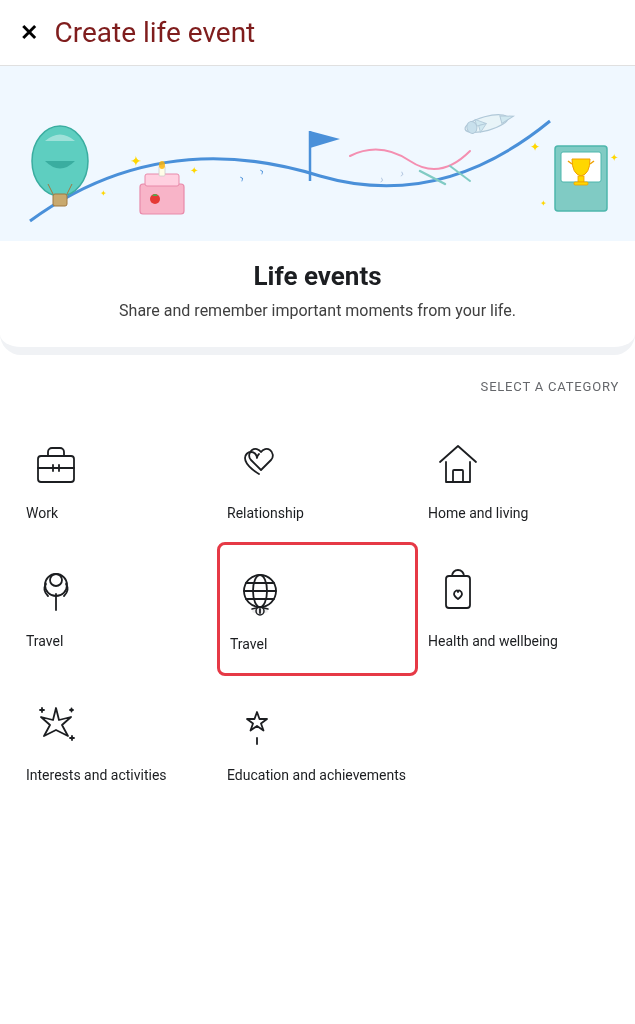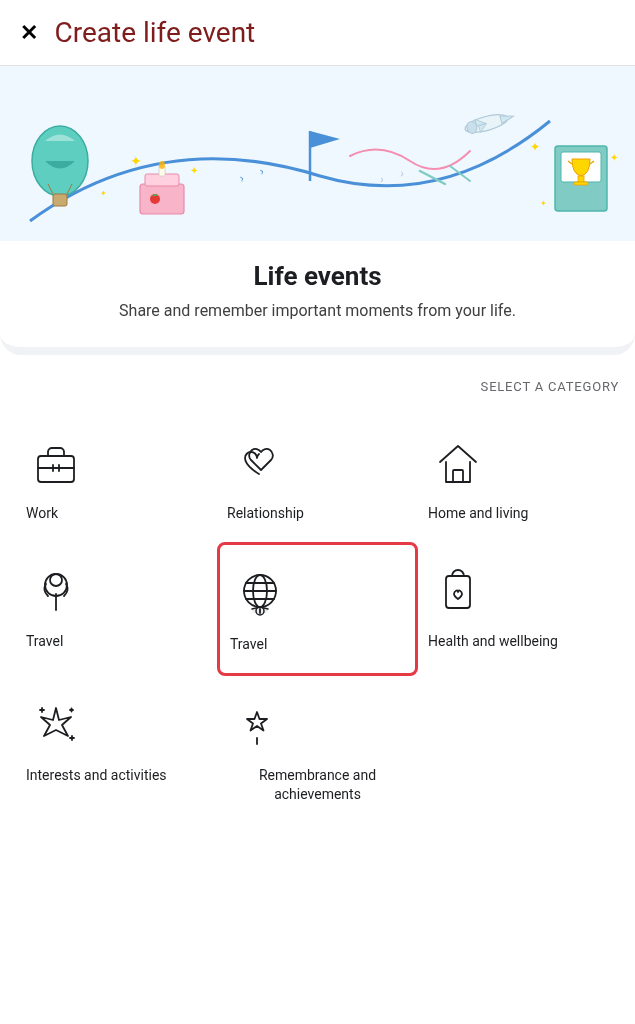--- a/index.html
+++ b/index.html
@@ -296,16 +296,16 @@
         </div>
         <div class="item-label">Interests and activities</div>
       </div>
       <div class="grid-item">
         <div class="item-icon">
           <svg viewBox="0 0 52 52" fill="none" stroke="#1c1e21" stroke-width="2" stroke-linecap="round" stroke-linejoin="round">
       <path d="M26 12 L28.5 19 L36 19 L30 23.5 L32.5 30.5 L26 26 L19.5 30.5 L22 23.5 L16 19 L23.5 19 Z"></path>
       <line x1="26" y1="38" x2="26" y2="44"></line>
     </svg>
         </div>
-        <div class="item-label">Remembrance and achievements</div>
+        <div class="item-label">Education and achievements</div>
       </div>
     </div>
 </div>
 
 </body></html>

